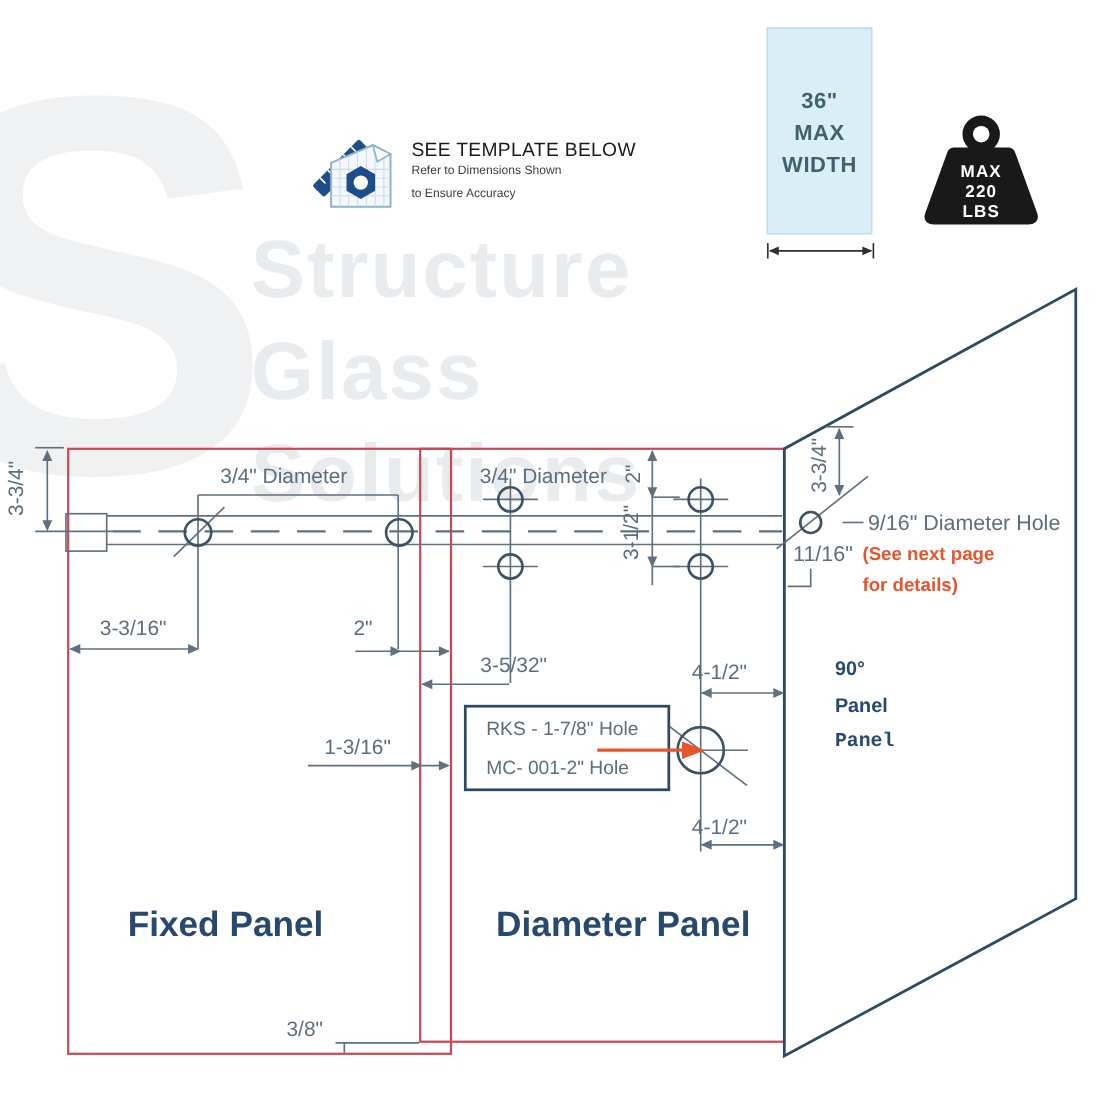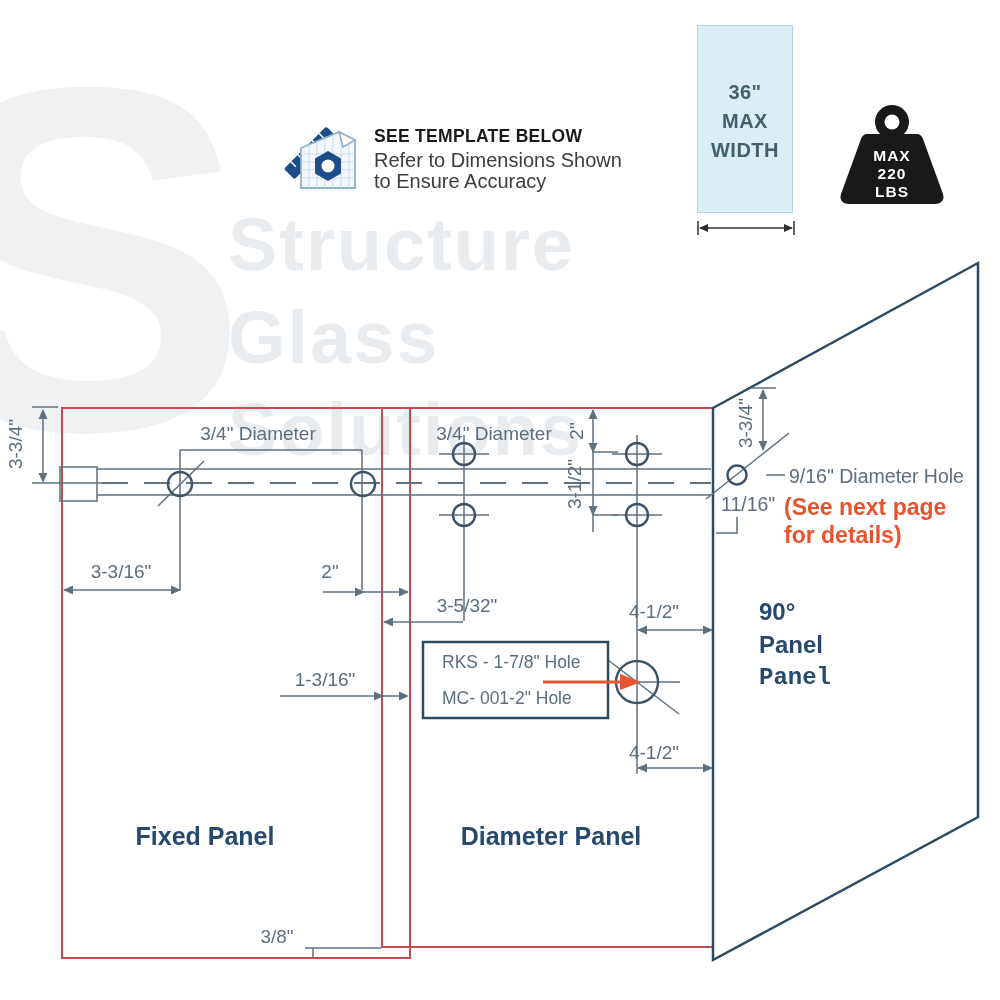--- a/index.html
+++ b/index.html
@@ -7,36 +7,36 @@
     width:1000px;height:1000px;position:relative;overflow:hidden;
     background:#ffffff;font-family:"Liberation Sans", sans-serif;
   }
   .abs{position:absolute;}
   
   .wm-s{position:absolute;left:-78px;top:14px;font-size:490px;font-weight:700;
         color:#eff1f3;line-height:1;letter-spacing:-10px;user-select:none;}
   .wm-word{position:absolute;left:228px;font-size:74px;font-weight:600;
         color:#e9ecef;letter-spacing:2px;user-select:none;}
   
-  .hdr-title{position:absolute;left:374px;top:126px;font-size:17.5px;font-weight:700;color:#1a1a1a;letter-spacing:.3px;}
-  .hdr-sub{position:absolute;left:374px;font-size:20px;color:#3d3d3d;}
+  .hdr-title{position:absolute;left:374px;top:126px;font-size:17.5px;font-weight:400;color:#1a1a1a;letter-spacing:.3px;}
+  .hdr-sub{position:absolute;left:374px;font-size:11px;color:#3d3d3d;}
   
   .glass{position:absolute;left:697px;top:25px;width:96px;height:188px;
          background:#daeef5;border:1px solid #b3d6e2;box-sizing:border-box;}
   .glass-txt{margin-top:52px;text-align:center;font-size:20px;font-weight:700;
          color:#40616d;line-height:29px;letter-spacing:.5px;}
   
   .dim{position:absolute;font-size:19px;color:#5c6e7d;font-weight:500;white-space:nowrap;}
   .dim.c{width:100px;text-align:center;}
   .dim.w{width:160px;text-align:center;}
   .vdim{position:absolute;width:60px;height:22px;text-align:center;font-size:19px;
         color:#5c6e7d;font-weight:500;transform:rotate(-90deg);transform-origin:center;white-space:nowrap;}
-  .plabel{position:absolute;width:200px;text-align:center;font-size:25px;font-weight:700;color:#27496e;white-space:nowrap;}
-  .rlabel{position:absolute;left:759px;font-size:24px;font-weight:700;color:#27496e;white-space:nowrap;}
-  .note{position:absolute;left:784px;font-size:23px;font-weight:700;color:#e8542e;white-space:nowrap;}
+  .plabel{position:absolute;width:200px;text-align:center;font-size:32px;font-weight:700;color:#27496e;white-space:nowrap;}
+  .rlabel{position:absolute;left:759px;font-size:18px;font-weight:700;color:#27496e;white-space:nowrap;}
+  .note{position:absolute;left:784px;font-size:17px;font-weight:700;color:#e8542e;white-space:nowrap;}
   .rks{position:absolute;left:442px;font-size:17.5px;color:#5c6e7d;font-weight:500;white-space:nowrap;}
   svg{display:block;}
 </style>
 </head>
 <body>
 
 <div class="wm-s">S</div>
 <div class="wm-word" style="top:202px;">Structure</div>
 <div class="wm-word" style="top:295px;">Glass</div>
 <div class="wm-word" style="top:387px;">Solutions</div>

